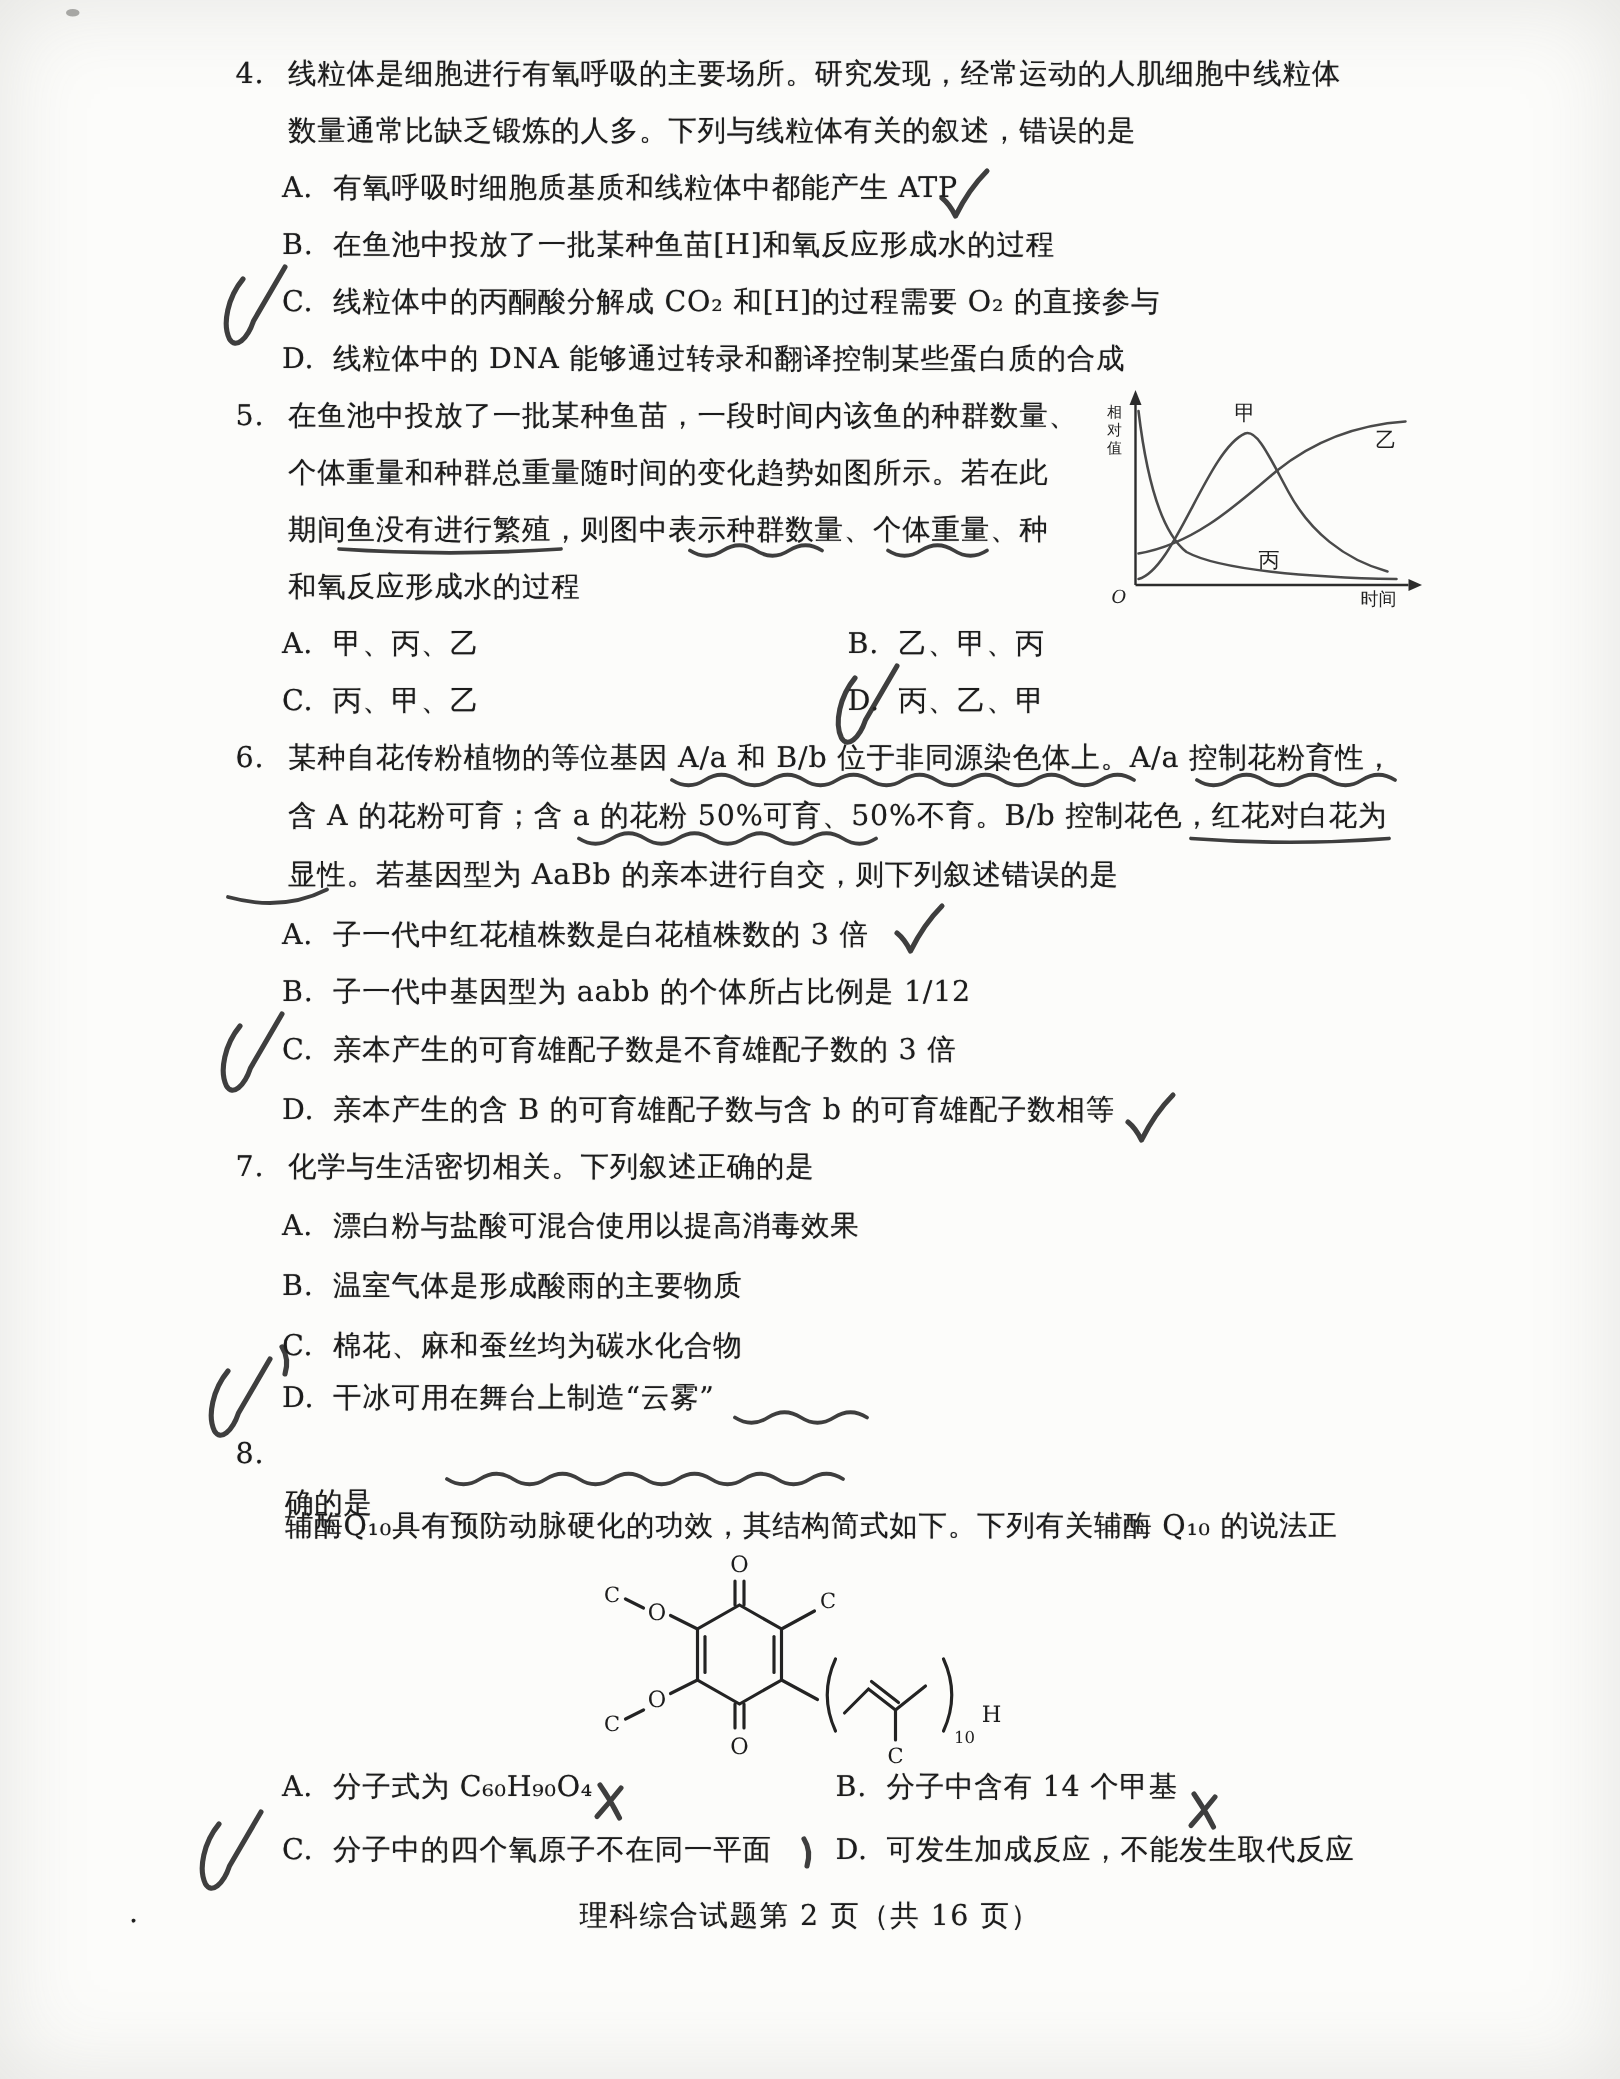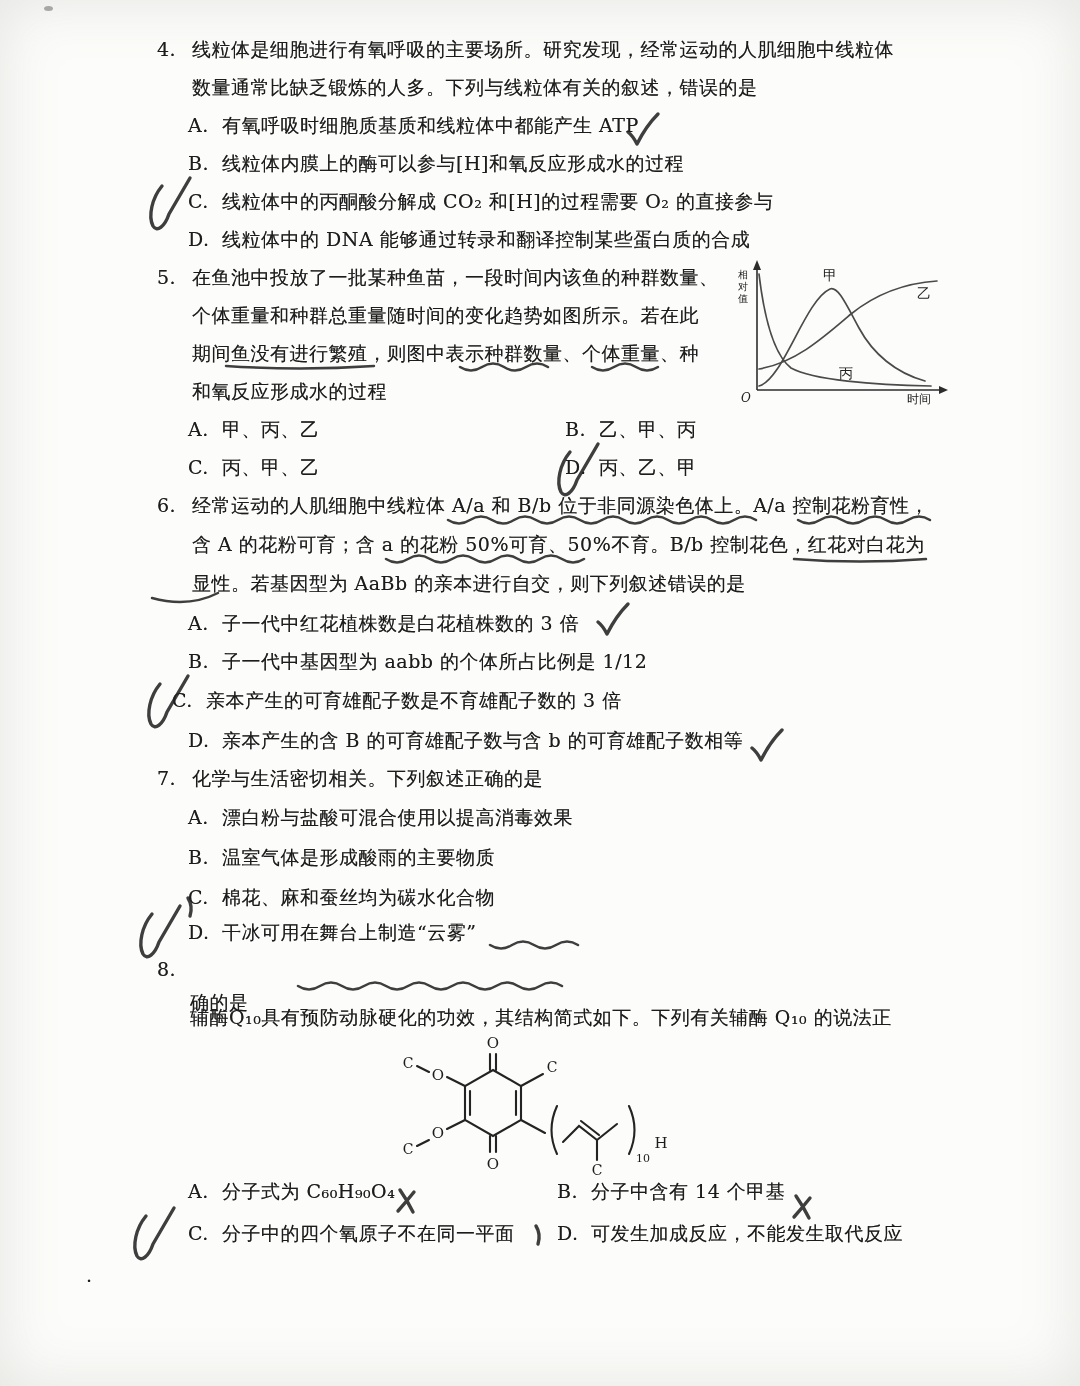--- a/index.html
+++ b/index.html
@@ -35,21 +35,21 @@
 
 <div id="page">
 
   <div class="speck" style="left:44px;top:6px;width:9px;height:5px;"></div>
 
   <section>
     <span class="qnum" style="left:157px;top:36px">4.</span>
     <div class="line" style="left:192px;top:36px">线粒体是细胞进行有氧呼吸的主要场所。研究发现，经常运动的人肌细胞中线粒体</div>
     <div class="line" style="left:192px;top:74px">数量通常比缺乏锻炼的人多。下列与线粒体有关的叙述，错误的是</div>
     <div class="opt" style="left:188px;top:112px"><span class="ol">A.</span><span>有氧呼吸时细胞质基质和线粒体中都能产生 ATP</span></div>
-    <div class="opt" style="left:188px;top:150px"><span class="ol">B.</span><span>线粒体内膜上的酶可以参与[H]和氧反应形成水的过程</span></div>
+    <div class="opt" style="left:188px;top:150px"><span class="ol">B.</span><span>在鱼池中投放了一批某种鱼苗[H]和氧反应形成水的过程</span></div>
     <div class="opt" style="left:188px;top:188px"><span class="ol">C.</span><span>线粒体中的丙酮酸分解成 CO₂ 和[H]的过程需要 O₂ 的直接参与</span></div>
     <div class="opt" style="left:188px;top:226px"><span class="ol">D.</span><span>线粒体中的 DNA 能够通过转录和翻译控制某些蛋白质的合成</span></div>
   </section>
 
   <section>
     <span class="qnum" style="left:157px;top:264px">5.</span>
     <div class="line" style="left:192px;top:264px">在鱼池中投放了一批某种鱼苗，一段时间内该鱼的种群数量、</div>
     <div class="line" style="left:192px;top:302px">个体重量和种群总重量随时间的变化趋势如图所示。若在此</div>
     <div class="line" style="left:192px;top:340px">期间鱼没有进行繁殖，则图中表示种群数量、个体重量、种</div>
     <div class="line" style="left:192px;top:378px">和氧反应形成水的过程</div>
@@ -72,26 +72,26 @@
       <text class="figtxt" x="5" y="24" font-size="10">相</text>
       <text class="figtxt" x="5" y="36" font-size="10">对</text>
       <text class="figtxt" x="5" y="48" font-size="10">值</text>
       <text class="figtxt" x="174" y="149" font-size="12">时间</text>
       <text class="figtxt" x="8" y="148" font-size="12" font-style="italic">O</text>
     </svg>
   </section>
 
   <section>
     <span class="qnum" style="left:157px;top:492px">6.</span>
-    <div class="line" style="left:192px;top:492px">经常运动的人肌细胞中线粒体 A/a 和 B/b 位于非同源染色体上。A/a 控制花粉育性，</div>
+    <div class="line" style="left:192px;top:492px">某种自花传粉植物的等位基因 A/a 和 B/b 位于非同源染色体上。A/a 控制花粉育性，</div>
     <div class="line" style="left:192px;top:531px">含 A 的花粉可育；含 a 的花粉 50%可育、50%不育。B/b 控制花色，红花对白花为</div>
     <div class="line" style="left:192px;top:570px">显性。若基因型为 AaBb 的亲本进行自交，则下列叙述错误的是</div>
     <div class="opt" style="left:188px;top:610px"><span class="ol">A.</span><span>子一代中红花植株数是白花植株数的 3 倍</span></div>
     <div class="opt" style="left:188px;top:648px"><span class="ol">B.</span><span>子一代中基因型为 aabb 的个体所占比例是 1/12</span></div>
-    <div class="opt" style="left:172px;top:687px"><span class="ol">C.</span><span>亲本产生的可育雄配子数是不育雄配子数的 3 倍</span></div>
+    <div class="opt" style="left:188px;top:687px"><span class="ol">C.</span><span>亲本产生的可育雄配子数是不育雄配子数的 3 倍</span></div>
     <div class="opt" style="left:188px;top:727px"><span class="ol">D.</span><span>亲本产生的含 B 的可育雄配子数与含 b 的可育雄配子数相等</span></div>
   </section>
 
   <section>
     <span class="qnum" style="left:157px;top:765px">7.</span>
     <div class="line" style="left:192px;top:765px">化学与生活密切相关。下列叙述正确的是</div>
     <div class="opt" style="left:188px;top:804px"><span class="ol">A.</span><span>漂白粉与盐酸可混合使用以提高消毒效果</span></div>
     <div class="opt" style="left:188px;top:844px"><span class="ol">B.</span><span>温室气体是形成酸雨的主要物质</span></div>
     <div class="opt" style="left:188px;top:884px"><span class="ol">C.</span><span>棉花、麻和蚕丝均为碳水化合物</span></div>
     <div class="opt" style="left:188px;top:919px"><span class="ol">D.</span><span>干冰可用在舞台上制造“云雾”</span></div>
@@ -130,20 +130,21 @@
       <text class="atom" x="250" y="134" font-size="11">10</text>
       <text class="atom" x="268" y="120" font-size="15">H</text>
     </svg>
 
     <div class="opt" style="left:188px;top:1178px"><span class="ol">A.</span><span>分子式为 C₆₀H₉₀O₄</span></div>
     <div class="opt" style="left:557px;top:1178px"><span class="ol">B.</span><span>分子中含有 14 个甲基</span></div>
     <div class="opt" style="left:188px;top:1220px"><span class="ol">C.</span><span>分子中的四个氧原子不在同一平面</span></div>
     <div class="opt" style="left:557px;top:1220px"><span class="ol">D.</span><span>可发生加成反应，不能发生取代反应</span></div>
   </section>
 
+  <div class="footer" style="top:1264px">理科综合试题第 2 页（共 16 页）</div>
   <div class="line" style="left:86px;top:1262px">.</div>
 
   <svg id="ann" style="left:0;top:0" width="1080" height="1386" viewBox="0 0 1080 1386">
       <path d="M628 132 Q633 136 637 144 Q646 126 658 114" class="ink thick"></path>
       <path d="M162 186 C152 198 148 216 153 226 C157 233 165 226 169 214 L190 178" class="ink thick"></path>
       <path d="M570 452 C560 464 556 482 561 492 C565 499 573 492 577 480 L598 444" class="ink thick"></path>
       <path d="M598 622 Q603 626 607 634 Q616 616 628 604" class="ink thick"></path>
       <path d="M160 684 C150 696 146 714 151 724 C155 731 163 724 167 712 L188 676" class="ink thick"></path>
       <path d="M752 748 Q757 752 761 760 Q770 742 782 730" class="ink thick"></path>
       <path d="M188 898 Q193 906 190 916" class="ink thick"></path>

